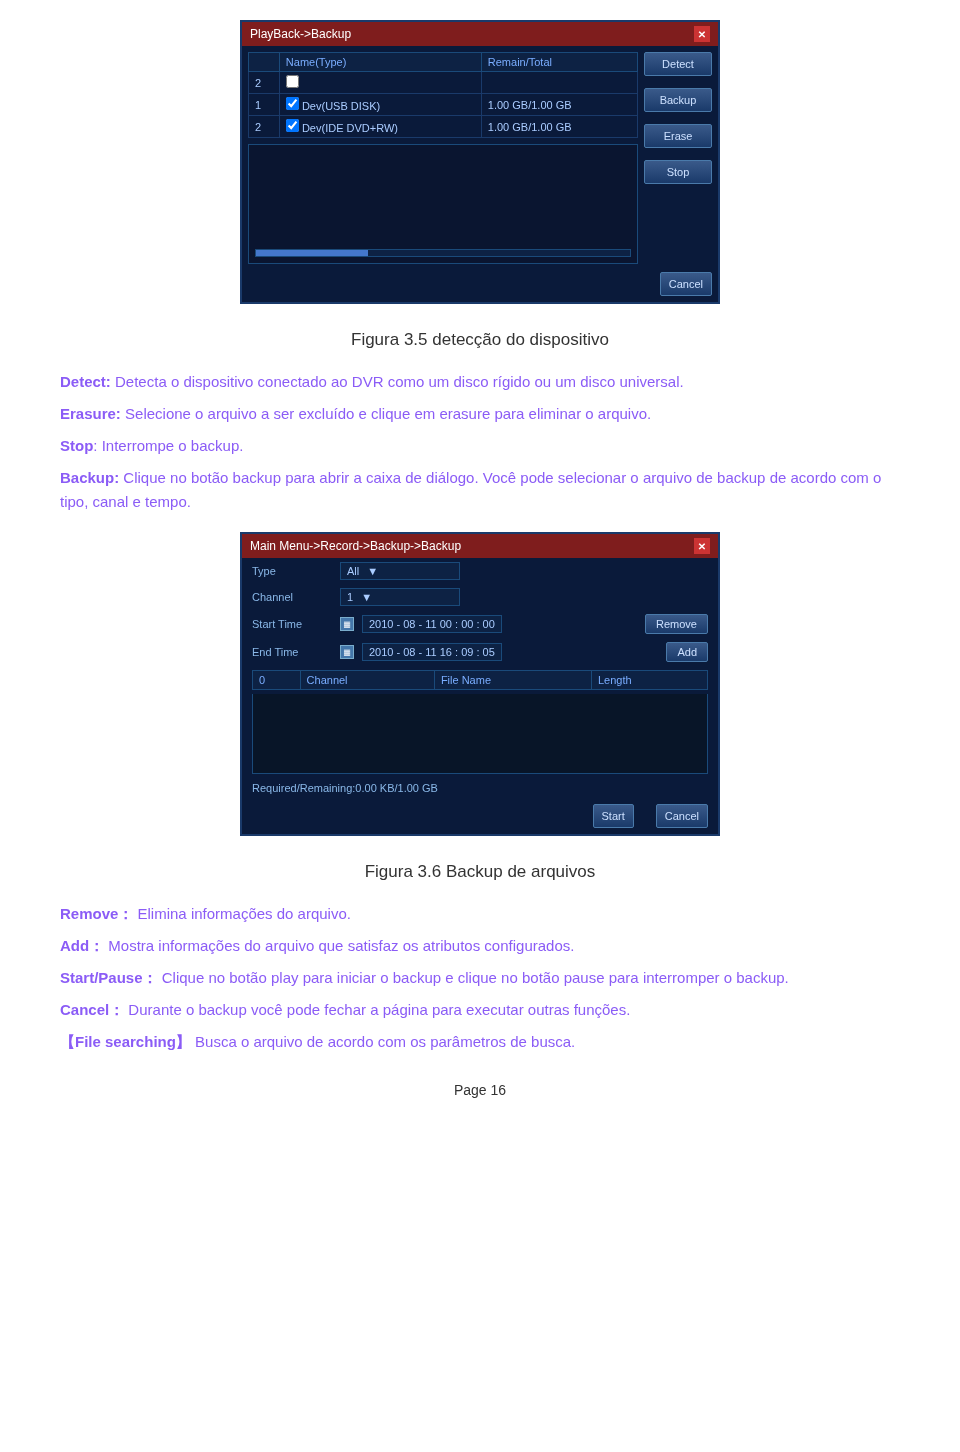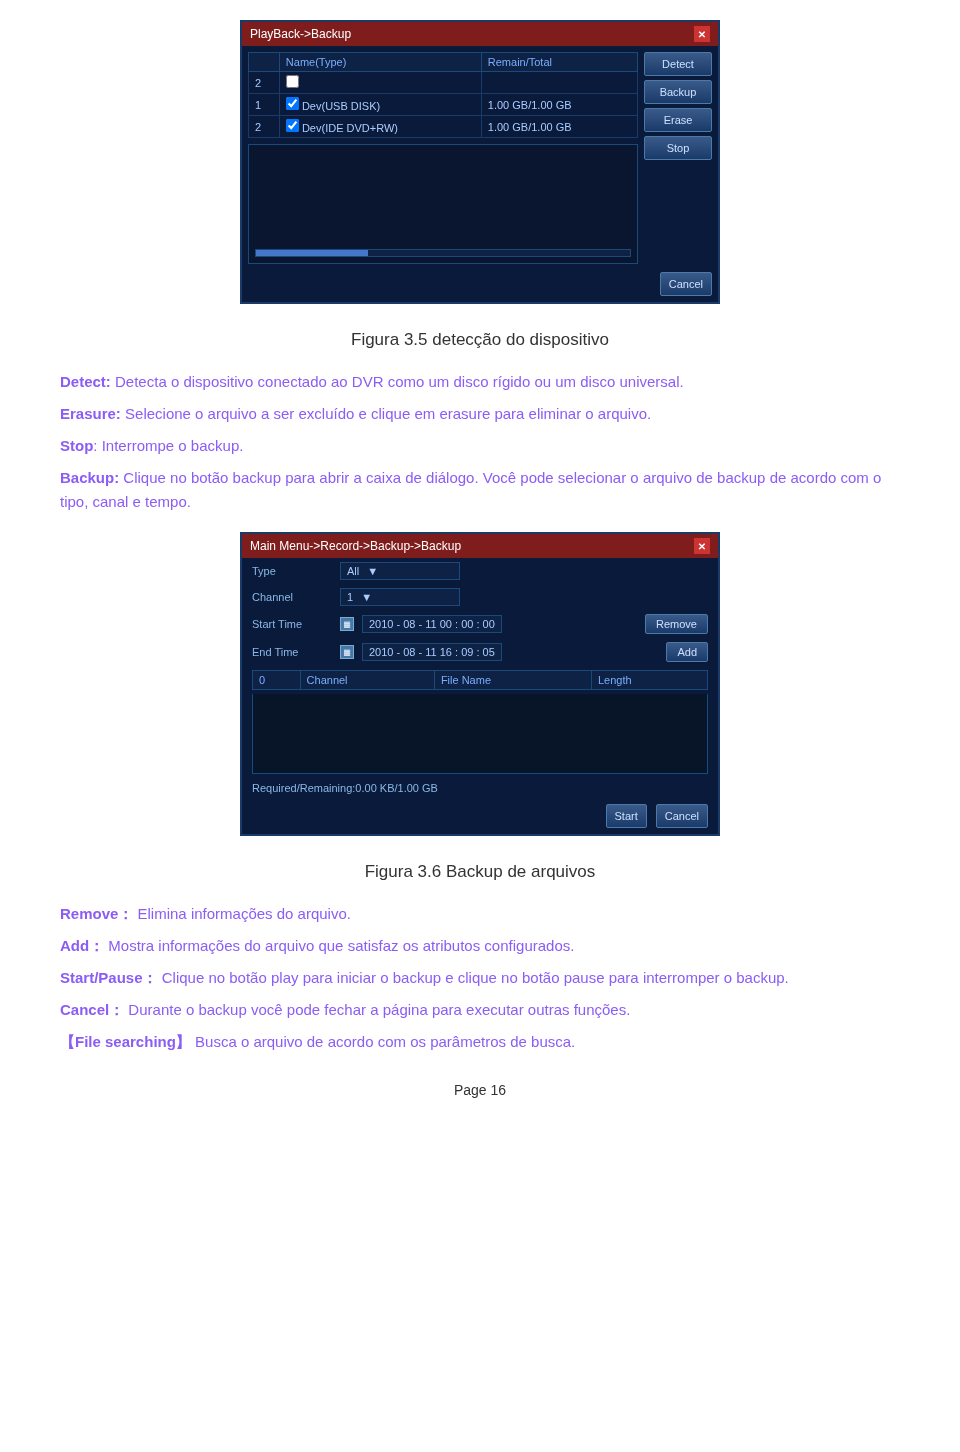--- a/index.html
+++ b/index.html
@@ -118,21 +118,21 @@
 
     .dvr-progress-bar-inner {
       width: 30%;
       height: 100%;
       background: #4477cc;
     }
 
     .dvr-buttons {
       display: flex;
       flex-direction: column;
-      gap: 4px;
+      gap: 12px;
       width: 68px;
     }
 
     .dvr-btn {
       background: linear-gradient(to bottom, #3a5a8a, #1a3a6a);
       color: #cce0ff;
       border: 1px solid #4a7aaa;
       padding: 5px 8px;
       font-size: 11px;
       cursor: pointer;
@@ -218,21 +218,21 @@
 
     .dvr-status-bar {
       color: #8ab8e8;
       font-size: 11px;
       padding: 4px 10px;
     }
 
     .dvr-bottom-row {
       display: flex;
       justify-content: flex-end;
-      gap: 9px;
+      gap: 22px;
       padding: 6px 10px;
     }
 
     
     .figure-caption {
       text-align: center;
       font-size: 17px;
       color: #333;
       margin: 10px 0 20px 0;
     }

